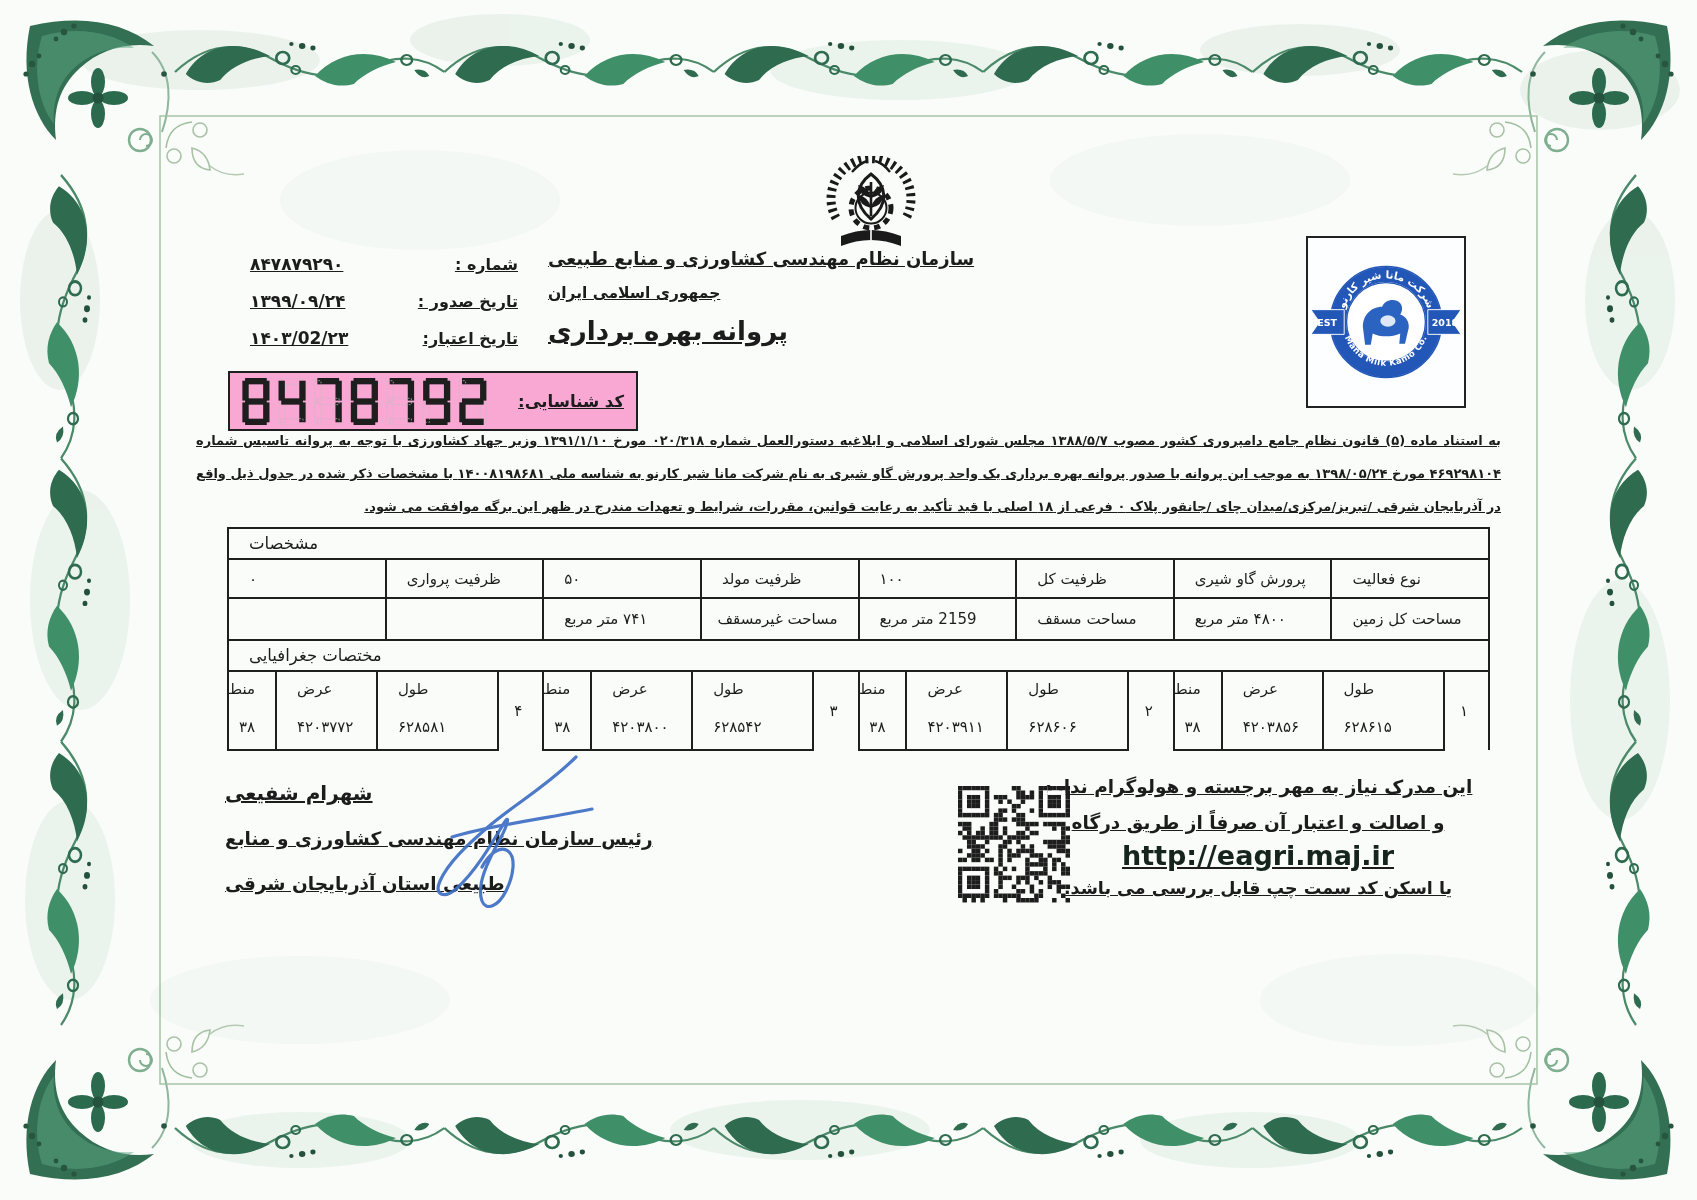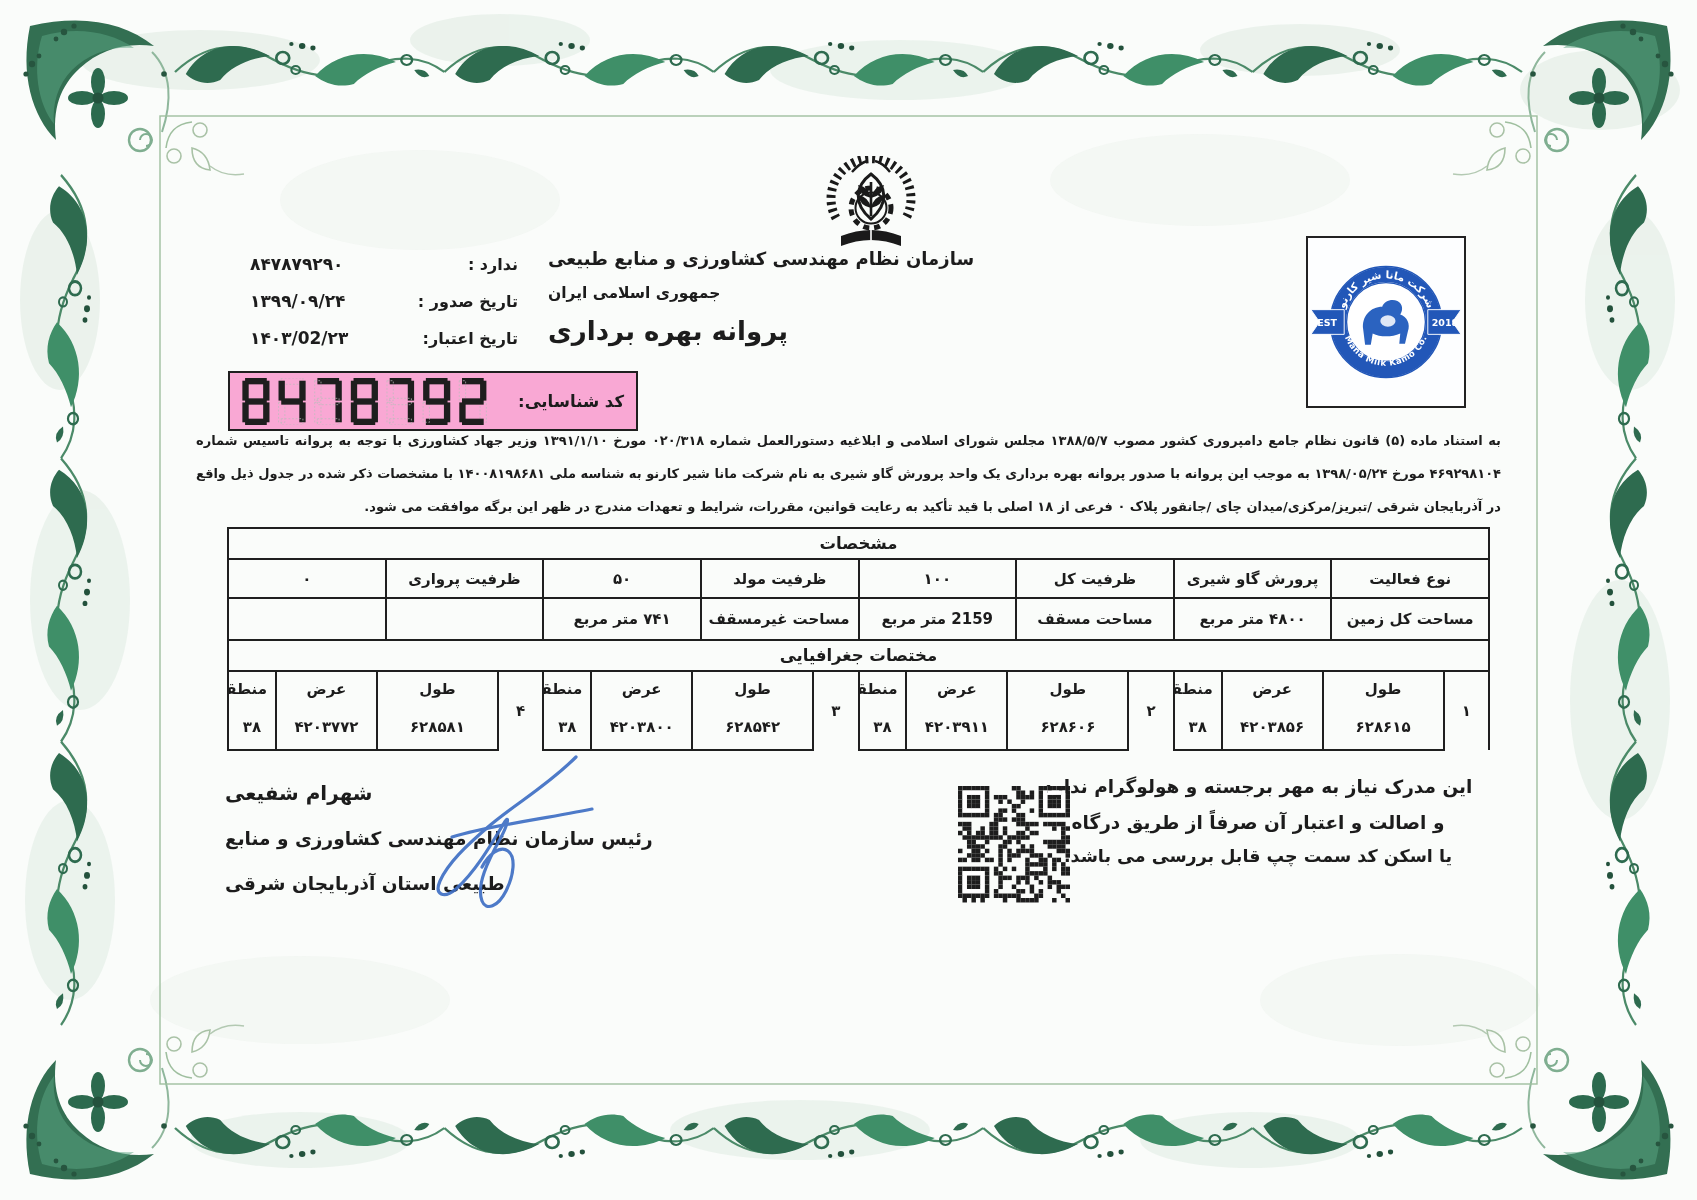--- a/index.html
+++ b/index.html
@@ -1,19 +1,19 @@
 <!DOCTYPE html>
 <html lang="fa"><head>
 <meta charset="utf-8">
 <style>
   html,body{margin:0;padding:0;background:#ffffff;}
   #page{position:relative;width:1697px;height:1200px;overflow:hidden;background:#fcfdfc;
         font-family:"DejaVu Sans", sans-serif;color:#1c1c1c;}
   .abs{position:absolute;}
-  .fa{direction:rtl;font-weight:bold;color:#1c1c1c;}
+  .fa{direction:rtl;font-weight:bold;color:#1c1c1c;text-decoration:underline;}
   .center{text-align:left;}
 
   
   .org1{left:548px;top:248px;width:650px;font-size:18px;}
   .org2{left:548px;top:284px;width:650px;font-size:15.5px;}
   .doc-title{left:548px;top:316px;width:650px;font-size:26px;letter-spacing:1px;}
 
   
   .info{left:250px;top:254px;width:268px;}
   .info-row{display:flex;justify-content:space-between;align-items:baseline;direction:rtl;height:37px;}
@@ -28,21 +28,21 @@
   
   .stamp-box{left:1306px;top:236px;width:160px;height:172px;border:2px solid #222;background:#fdfeff;
              display:flex;align-items:center;justify-content:center;box-sizing:border-box;}
 
   
   .body-text{left:196px;top:424px;width:1305px;font-size:13px;line-height:33px;text-align:justify;}
 
   
   .tbl-wrap{left:227px;top:527px;width:1263px;}
   table{border-collapse:collapse;width:100%;direction:rtl;table-layout:fixed;}
-  td{border:2px solid #1f1f1f;text-align:center;font-weight:bold;font-size:15px;padding:1px 8px;
+  td{border:2px solid #1f1f1f;text-align:left;font-weight:normal;font-size:15px;padding:1px 20px;
      overflow:hidden;white-space:nowrap;}
   tr.t-title td{height:27px;font-size:16.5px;}
   tr.vals td{height:35px;}
   tr.vals2 td{height:38px;}
   .geo-tbl{margin-top:-2px;}
   tr.geo-h td{height:31px;border-bottom:none;}
   tr.geo-v td{height:42px;border-top:none;}
   td.gnum{border-top:2px solid #1f1f1f;border-bottom:2px solid #1f1f1f;}
 
   
@@ -172,21 +172,21 @@
     <path d="M25,80 Q55,68 85,80 L85,90 Q55,78 25,90 Z" fill="#1a1a1a"></path>
     <path d="M55,72 V84" stroke="#ffffff" stroke-width="1.6"></path>
   </svg>
 
   <div class="abs fa center org1">سازمان نظام مهندسی کشاورزی و منابع طبیعی</div>
   <div class="abs fa center org2">جمهوری اسلامی ایران</div>
   <div class="abs fa center doc-title">پروانه بهره برداری</div>
 
   <div class="abs info">
     <div class="info-row">
-      <span class="lbl fa">ندارد :</span>
+      <span class="lbl fa">شماره :</span>
       <span class="val fa">۸۴۷۸۷۹۲۹۰</span>
     </div>
     <div class="info-row">
       <span class="lbl fa">تاریخ صدور :</span>
       <span class="val fa">۱۳۹۹/۰۹/۲۴</span>
     </div>
     <div class="info-row">
       <span class="lbl fa">تاریخ اعتبار:</span>
       <span class="val fa">۱۴۰۳/02/۲۳</span>
     </div>
@@ -357,20 +357,21 @@
         <td>۴۲۰۳۷۷۲</td>
         <td>۳۸</td>
       </tr>
     </tbody>
       </table>
   </div>
 
   <div class="abs fa notice">
     <div class="n1">این مدرک نیاز به مهر برجسته و هولوگرام ندارد</div>
     <div class="n2">و اصالت و اعتبار آن صرفاً از طریق درگاه</div>
+    <div class="nurl">http://eagri.maj.ir</div>
     <div class="n3">یا اسکن کد سمت چپ قابل بررسی می باشد.</div>
   </div>
 
   <svg id="qr-code" class="abs" style="left:958px;top:786px" width="112" height="118" viewBox="0 0 112 118">
       <rect x="53.760000000000005" y="0" width="4.48" height="4.48" fill="#1d1d1d"></rect>
       <rect x="58.24000000000001" y="0" width="4.48" height="4.48" fill="#1d1d1d"></rect>
       <rect x="58.24000000000001" y="4.48" width="4.48" height="4.48" fill="#1d1d1d"></rect>
       <rect x="62.720000000000006" y="4.48" width="4.48" height="4.48" fill="#1d1d1d"></rect>
       <rect x="71.68" y="4.48" width="4.48" height="4.48" fill="#1d1d1d"></rect>
       <rect x="35.84" y="8.96" width="4.48" height="4.48" fill="#1d1d1d"></rect>

